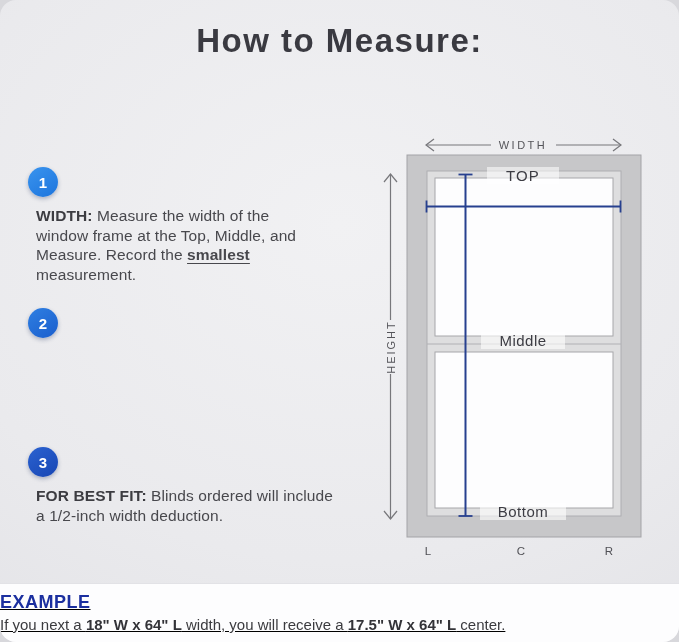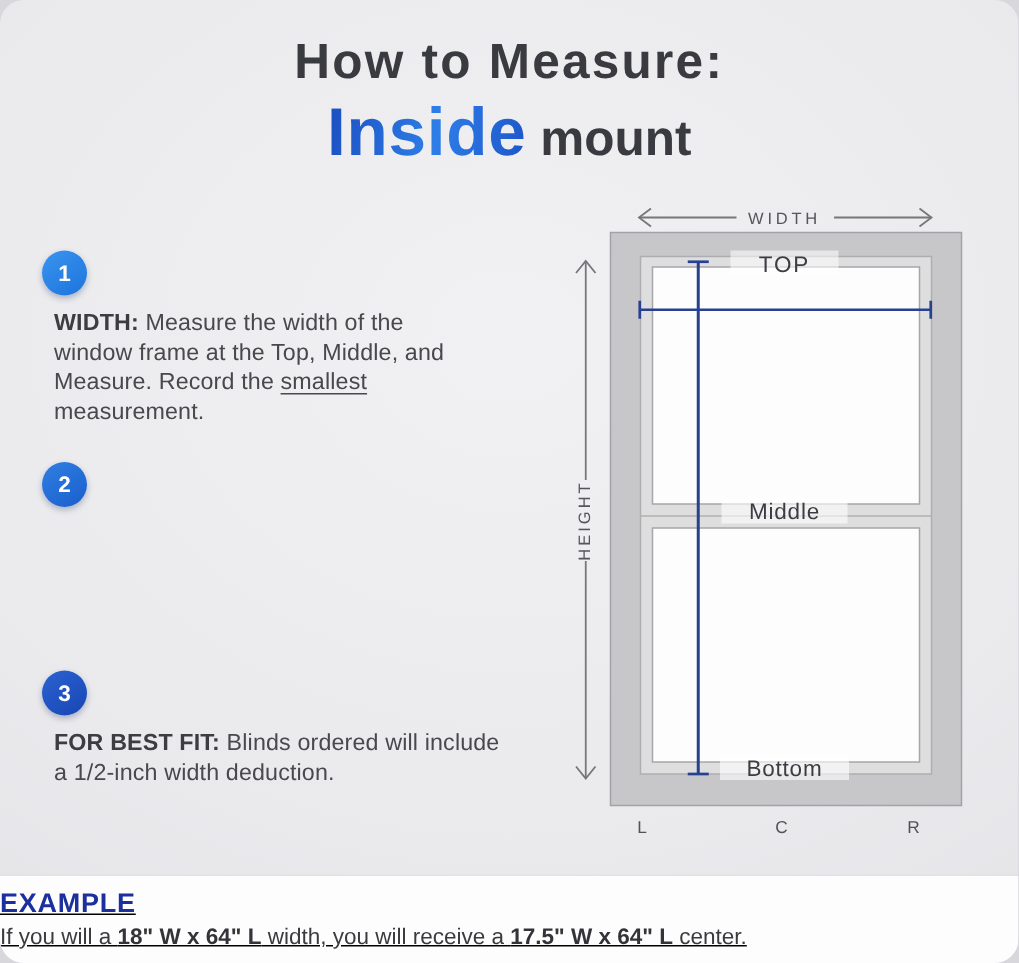--- a/index.html
+++ b/index.html
@@ -67,21 +67,21 @@
     margin: 9px 0 0 8px;
     font-size: 15.5px;
     line-height: 19.5px;
     color: #48484d;
     letter-spacing: 0.1px;
   }
   .step-1 .step-text { width: 268px; }
   .step-2 .step-text { width: 272px; }
   .step-3 .step-text { width: 302px; }
   .step-text b { color: #3c3c41; font-weight: 700; }
-  .step-text u { text-underline-offset: 3px; text-decoration-thickness: 1px; }
+  .step-text u { text-underline-offset: 3px; text-decoration-thickness: 1px; font-weight: bold; }
 
   
   .diagram-svg { position: absolute; left: 370px; top: 128px; }
 
   
   .example-bar {
     position: absolute;
     left: 0; top: 584px;
     width: 679px; height: 61px;
     background: #fdfdfe;
@@ -102,21 +102,20 @@
   }
   .example-text b { color: #333338; }
 </style>
 </head>
 <body>
 
 <div class="page">
 
   <div class="title-block">
     <div class="title-line1">How to Measure:</div>
-    <div class="title-line2"><span class="title-highlight">Inside</span><span class="title-suffix"> mount</span></div>
   </div>
 
   <div class="step step-1">
     <div class="step-circle">1</div>
     <p class="step-text"><b>WIDTH:</b><span> Measure the width of the window frame at the Top, Middle, and Measure. Record the </span><u>smallest</u><span> measurement.</span></p>
   </div>
 
   <div class="step step-2">
     <div class="step-circle">2</div>
   </div>
@@ -170,16 +169,16 @@
     <rect x="480" y="503" width="86" height="17" fill="#ffffff" opacity="0.6"></rect>
     <text x="523" y="517" text-anchor="middle" font-size="15" letter-spacing="0.5" fill="#3c3c43">Bottom</text>
 
     <text x="428" y="555" text-anchor="middle" font-size="11.5" fill="#515156">L</text>
     <text x="521" y="555" text-anchor="middle" font-size="11.5" fill="#515156">C</text>
     <text x="609" y="555" text-anchor="middle" font-size="11.5" fill="#515156">R</text>
   </svg>
 
   <div class="example-bar">
     <div class="example-heading">EXAMPLE</div>
-    <div class="example-text"><span>If you will a </span><b>18" W x 64" L</b><span> width, you will receive a </span><b>17.5" W x 64" L</b><span> center.</span></div>
+    <div class="example-text"><span>If you next a </span><b>18" W x 64" L</b><span> width, you will receive a </span><b>17.5" W x 64" L</b><span> center.</span></div>
   </div>
 
 </div>
 
 </body></html>

